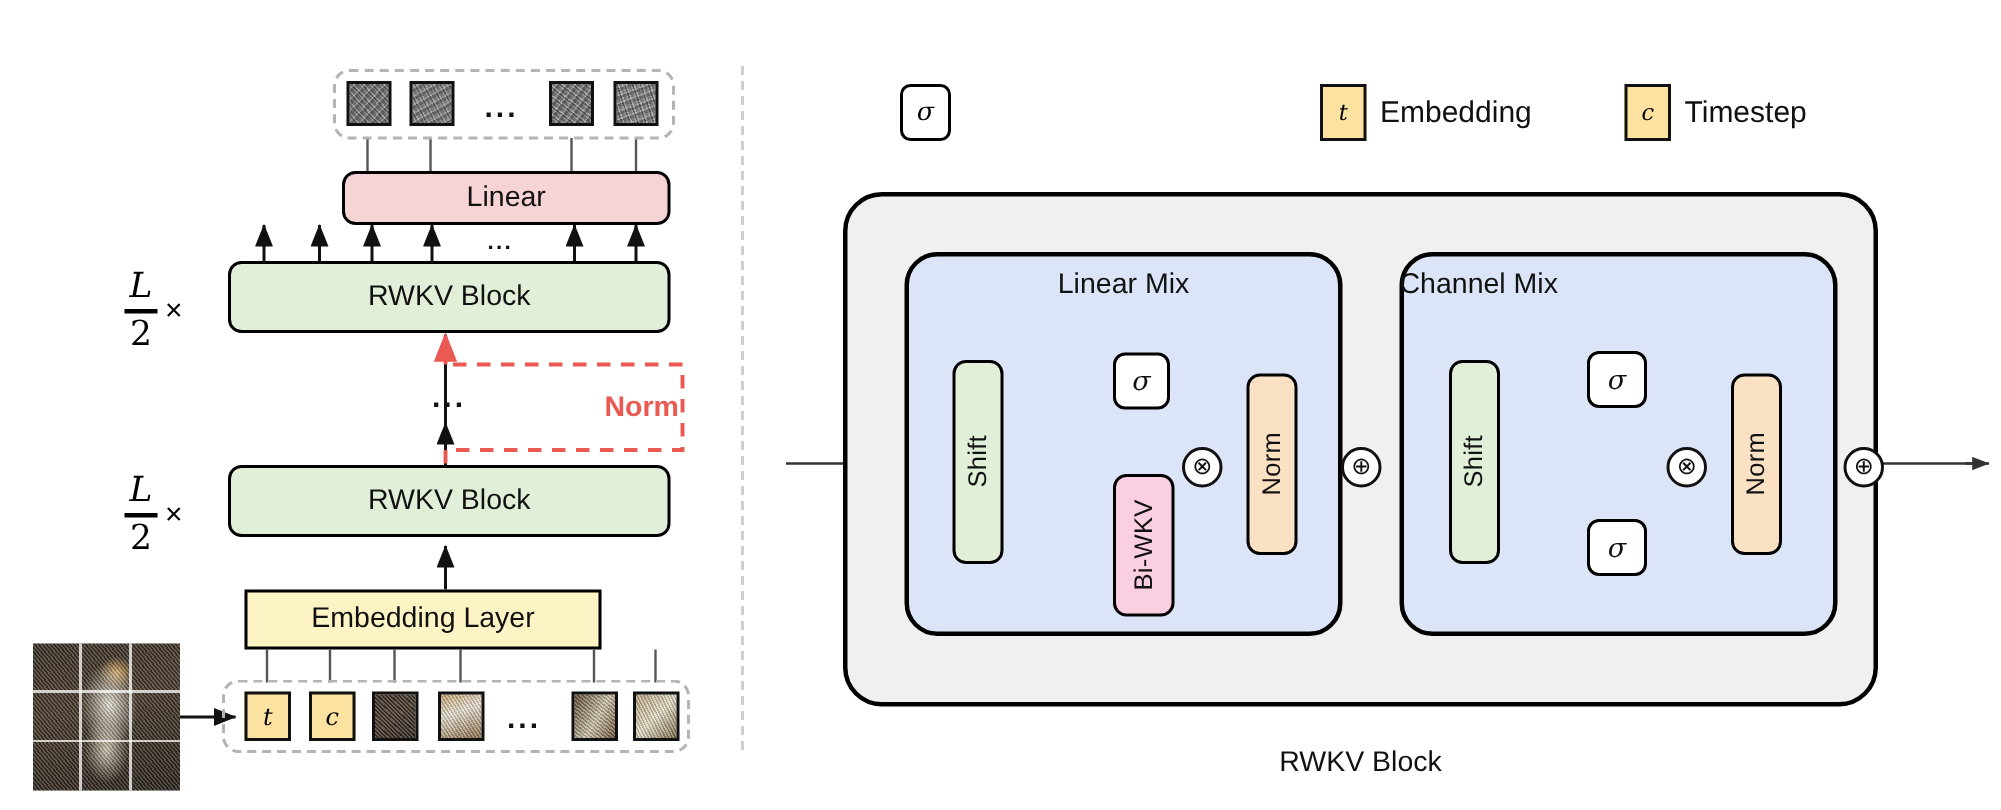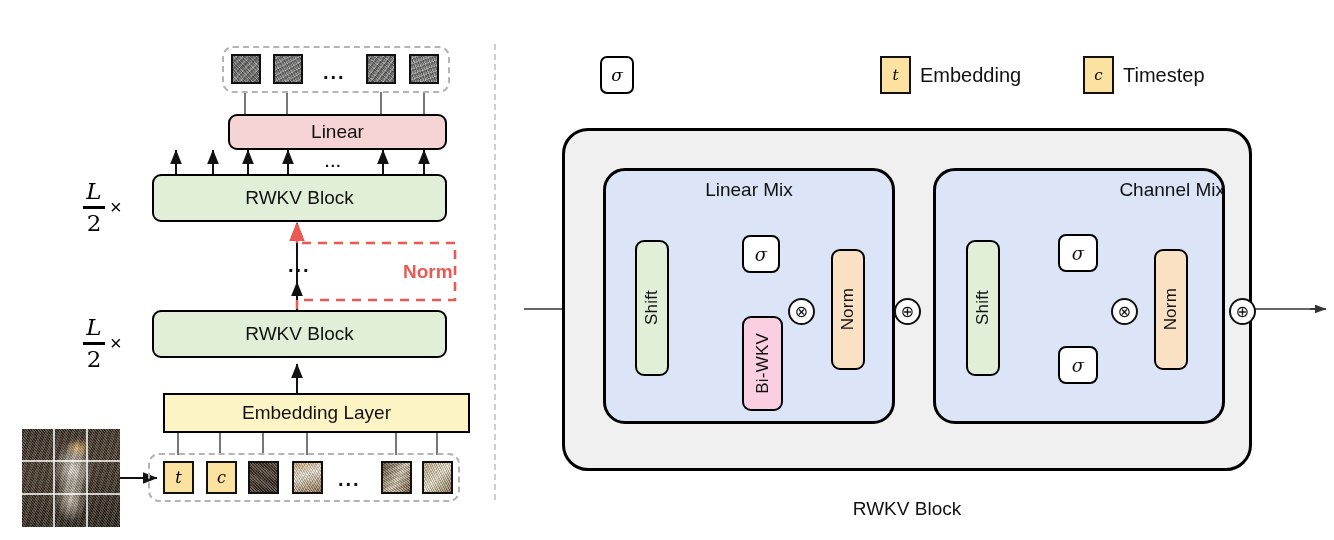--- a/index.html
+++ b/index.html
@@ -290,21 +290,21 @@
 </div>
 <div class="frac" style="left:83px;top:316px;">
   <span class="stack">
     <span class="num">L</span>
     <span class="bar"></span>
     <span class="den">2</span>
   </span>
   <span class="times">×</span>
 </div>
 
-<div class="box yellow" style="left:163px;top:393px;width:307px;height:40px;">
+<div class="box yellow" style="left:163px;top:393px;width:238px;height:40px;">
   <span>Embedding Layer</span>
 </div>
 
 <div class="dashgrp" style="left:148px;top:453px;width:312px;height:49px;"></div>
 
 <div class="tok tokyellow" style="left:163px;top:461px;width:31px;height:33px;">
   <span>t</span>
 </div>
 <div class="tok tokyellow" style="left:206px;top:461px;width:31px;height:33px;">
   <span>c</span>
@@ -382,21 +382,21 @@
 </div>
 <div class="box rbox peach" style="left:831px;top:249px;width:34px;height:121px;">
   <span class="vlabel">Norm</span>
 </div>
 <div class="opsym" style="left:894px;top:298px;">
   <span>⊕</span>
 </div>
 
 <div class="box rbox blue" style="left:933px;top:168px;width:292px;height:256px;border-radius:22px;
             border-width:3px;align-items:flex-start;justify-content:center;"></div>
-<div class="caption" style="left:933px;top:179px;width:292px;text-align:right;">Channel Mix</div>
+<div class="caption" style="left:933px;top:179px;width:292px;text-align:left;">Channel Mix</div>
 
 <div class="box rbox green" style="left:966px;top:240px;width:34px;height:136px;">
   <span class="vlabel">Shift</span>
 </div>
 <div class="box rbox white sigmabox" style="left:1058px;top:234px;width:40px;height:38px;border-radius:8px;">
   <span>σ</span>
 </div>
 <div class="box rbox white sigmabox" style="left:1058px;top:346px;width:40px;height:38px;border-radius:8px;">
   <span>σ</span>
 </div>

